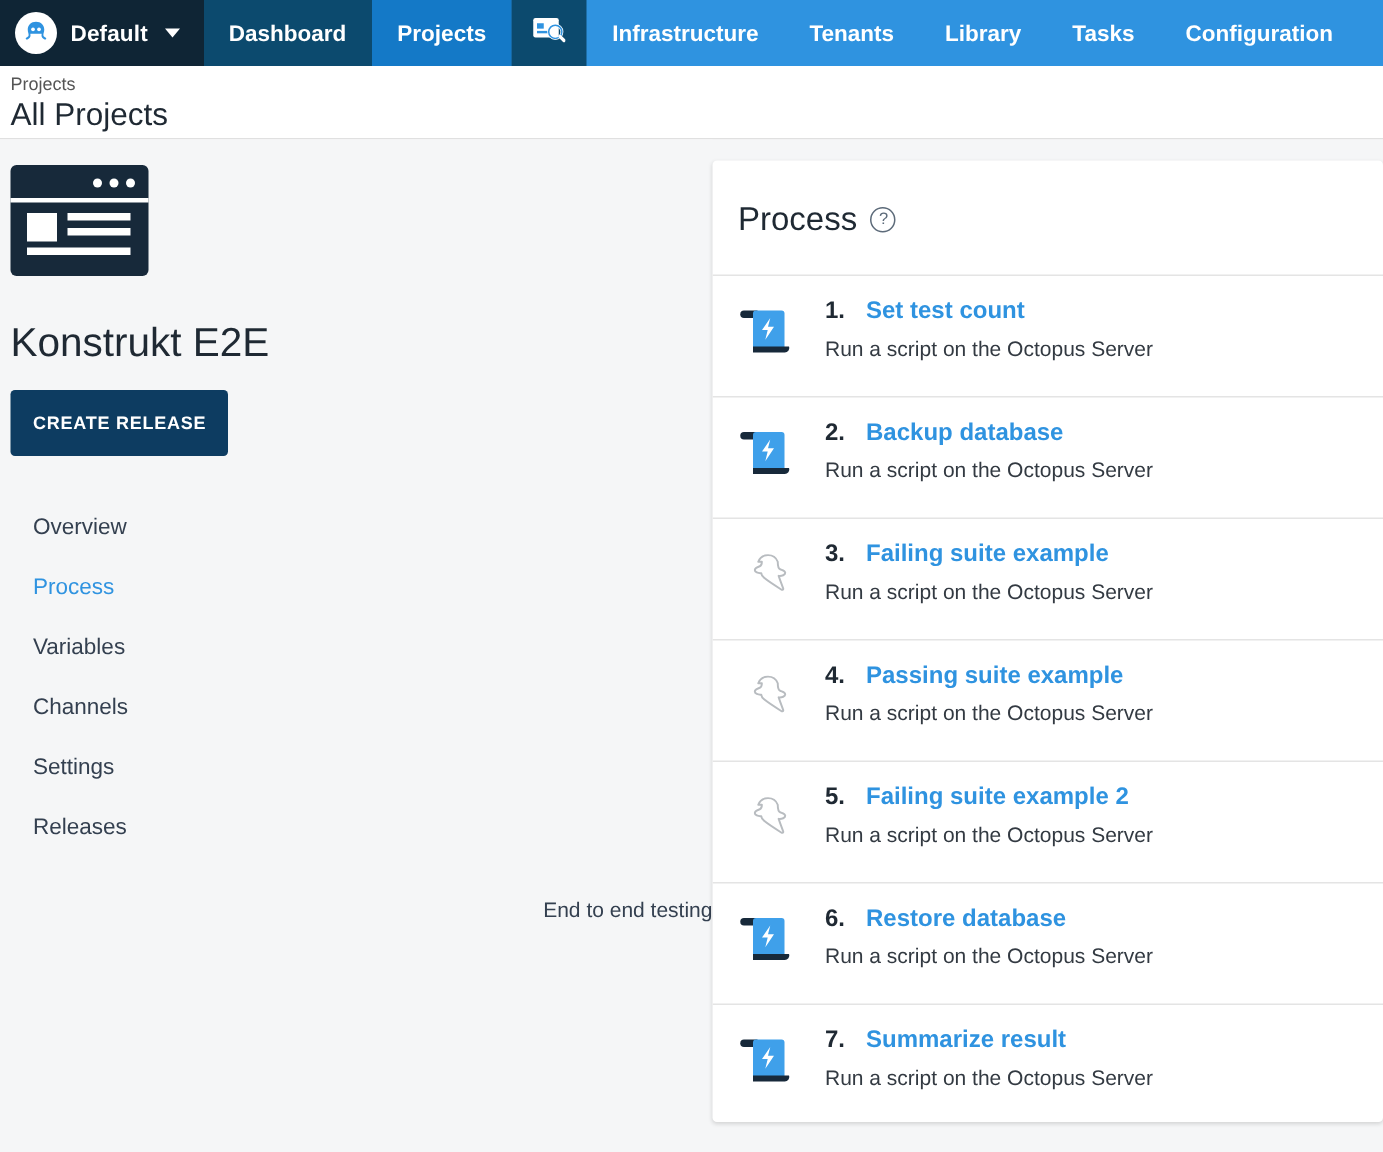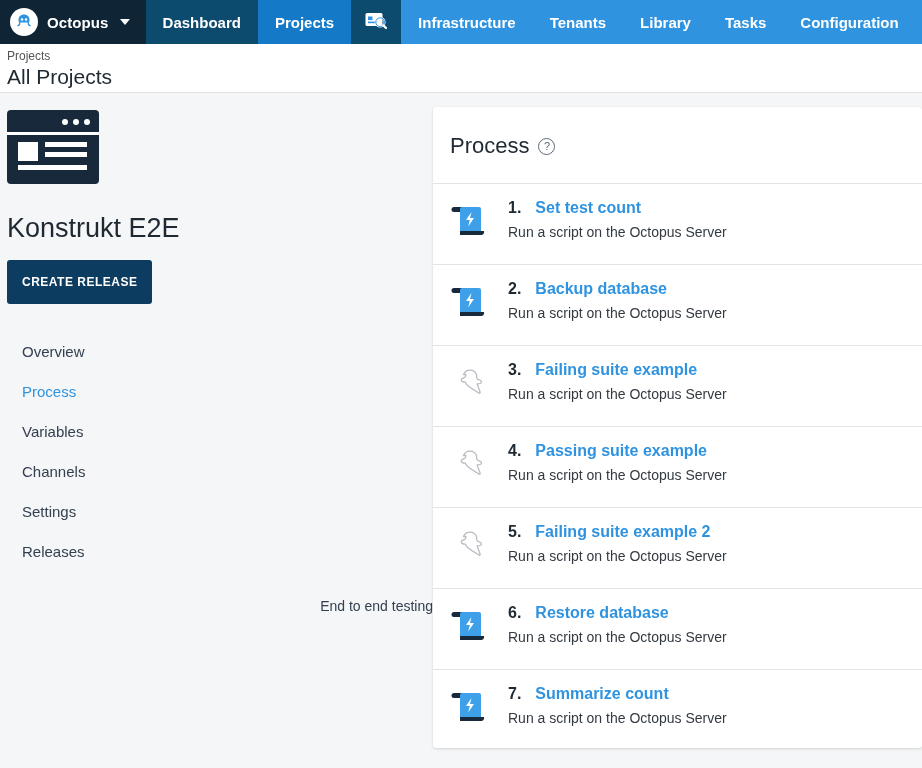--- a/index.html
+++ b/index.html
@@ -66,21 +66,21 @@
 
   
   .body {
     display: flex;
     height: calc(768px - 44px - 49px);
     background: #f5f6f7;
   }
 
   
   .sidebar {
-    width: 433px;
+    width: 475px;
     background: #f5f6f7;
     padding: 17px 0 0 7px;
     flex: 0 0 auto;
   }
   .proj-logo {
     width: 92px; height: 74px;
     background: #17293a;
     border-radius: 4px;
     position: relative;
     margin-bottom: 28px;
@@ -190,21 +190,21 @@
 
 <div class="topbar">
   <div class="brand">
     <span class="brand-avatar">
       <svg width="20" height="20" viewBox="0 0 24 24" aria-hidden="true">
         <path fill="#2f93e0" d="M12 3c-4 0-6.6 2.8-6.6 6.2 0 2 .7 3 .7 4.3 0 1.1-.8 1.6-1.6 2-.6.3-.9.8-.6 1.3.3.5 1 .5 1.6.2 1.2-.6 2.1-1.5 2.1-3 0-.6-.1-1-.1-1.5h9c0 .5-.1.9-.1 1.5 0 1.5.9 2.4 2.1 3 .6.3 1.3.3 1.6-.2.3-.5 0-1-.6-1.3-.8-.4-1.6-.9-1.6-2 0-1.3.7-2.3.7-4.3C18.6 5.8 16 3 12 3z"></path>
         <circle cx="9.6" cy="9" r="1.5" fill="#ffffff"></circle>
         <circle cx="14.4" cy="9" r="1.5" fill="#ffffff"></circle>
       </svg>
     </span>
-    <span class="brand-name">Octopus</span>
+    <span class="brand-name">Default</span>
     <span class="caret-down"></span>
   </div>
 
   <div class="navitem hl">
     <span>Dashboard</span>
   </div>
   <div class="navitem active">
     <span>Projects</span>
   </div>
   <div class="navitem hl searchcell">
@@ -386,21 +386,21 @@
             <svg width="38" height="40" viewBox="0 0 38 40" aria-hidden="true">
               <path d="M4 6 h9 v5 h-9 a2.5 2.5 0 0 1 0 -5 z" fill="#17293a"></path>
               <rect x="10" y="6" width="21" height="26" rx="2" fill="#3fa0ea"></rect>
               <path d="M10 30 h24 a3 3 0 0 1 -3 4 h-21 z" fill="#17293a"></path>
               <path d="M21.5 11 l-5.5 8 h3.8 l-1.6 6.5 l5.8 -8.6 h-4 z" fill="#ffffff"></path>
             </svg>
           </span>
           <div class="step-body">
             <div class="step-line1">
               <span class="step-num">7.</span>
-              <a class="step-name" href="#">Summarize count</a>
+              <a class="step-name" href="#">Summarize result</a>
             </div>
             <div class="step-desc">Run a script on the Octopus Server</div>
           </div>
         </li>
 
       </ul>
     </div>
   </div>
 </div>
 

